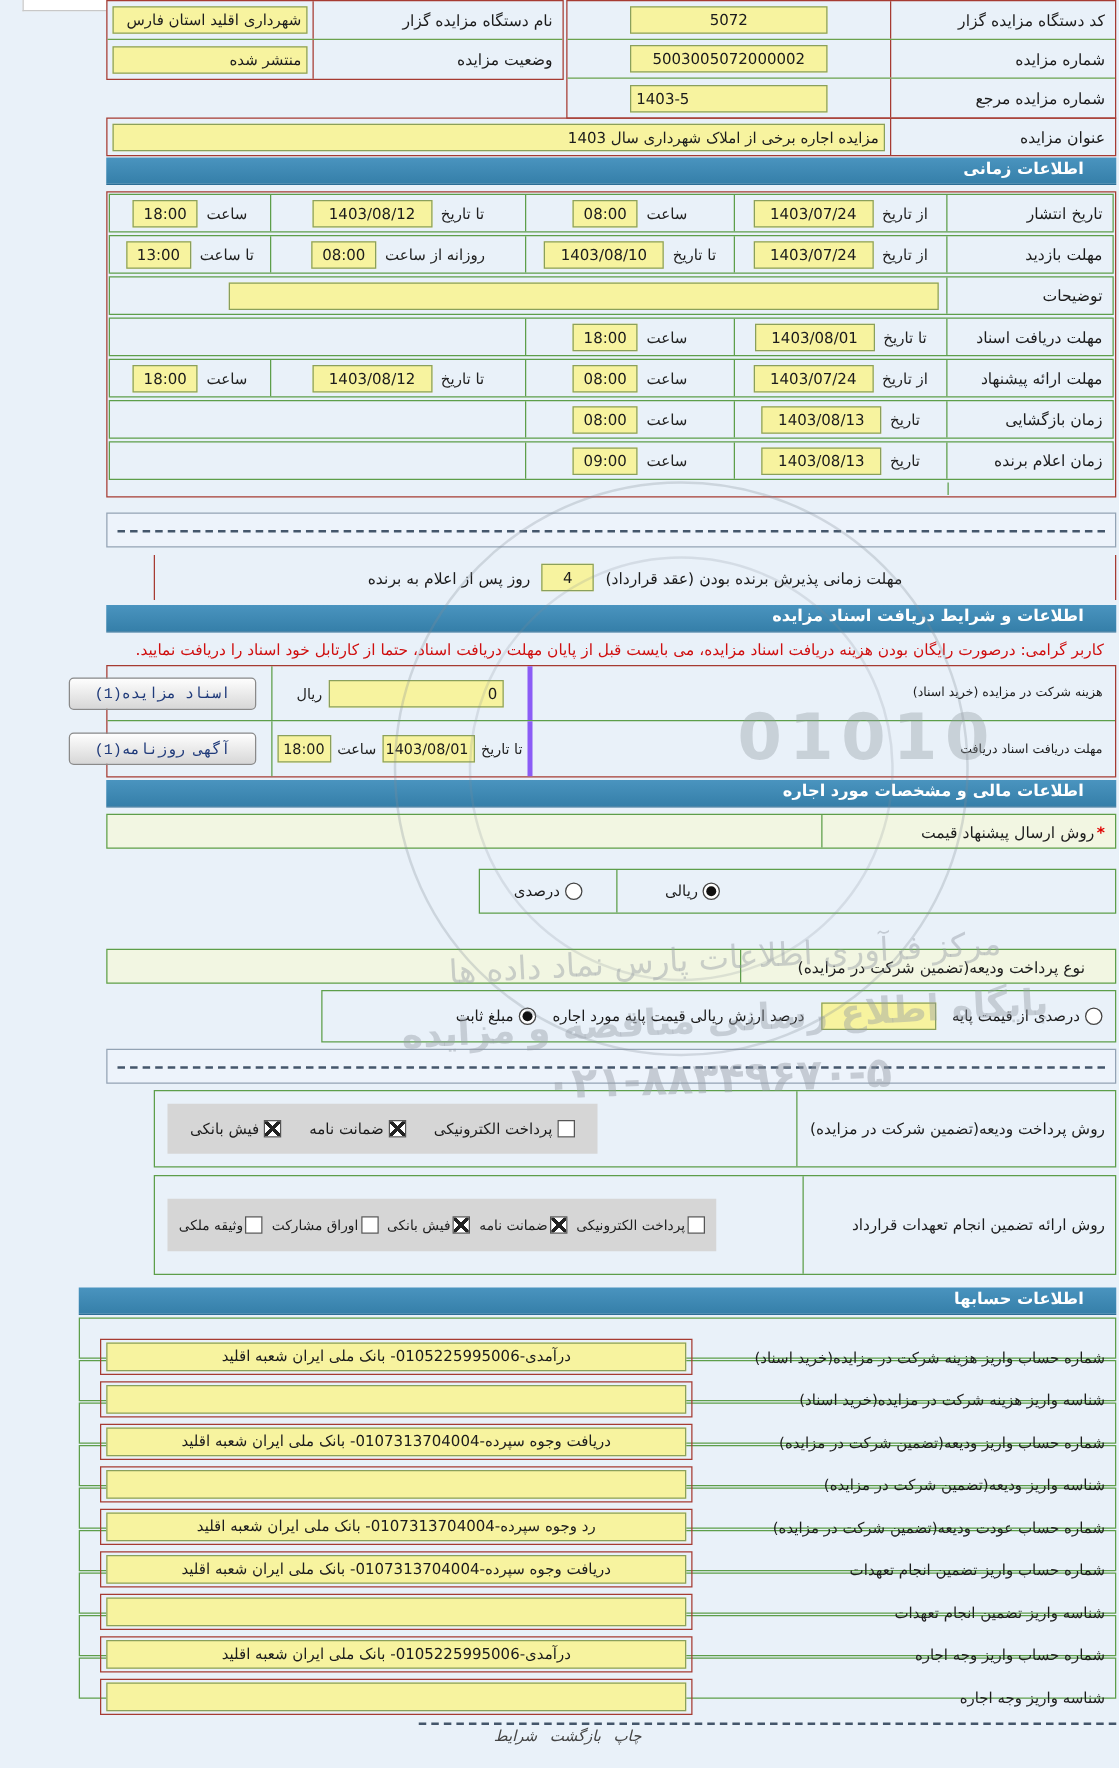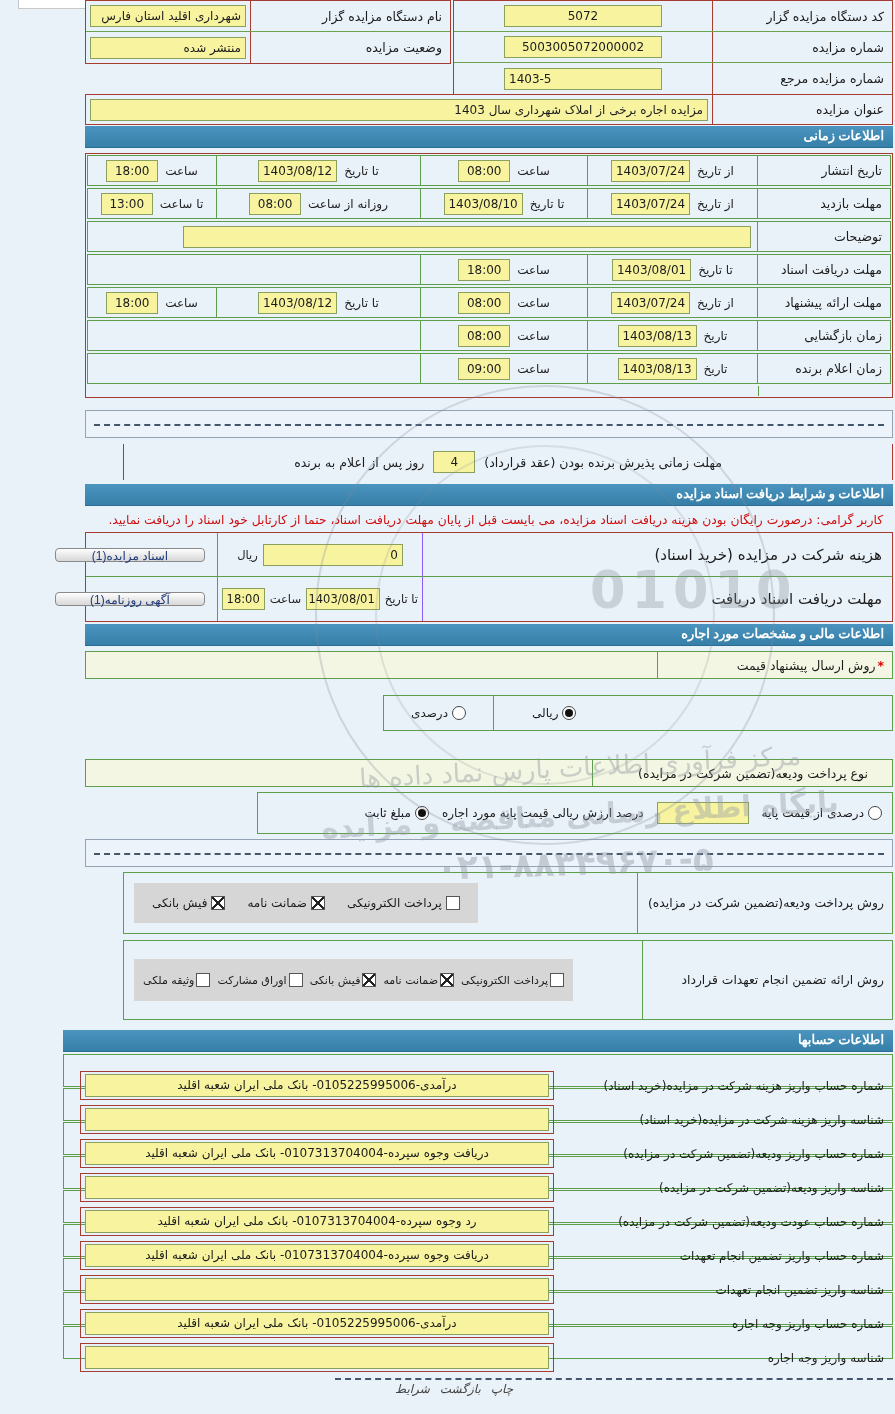--- a/index.html
+++ b/index.html
@@ -9,23 +9,23 @@
     background:#e9f1f9; direction: rtl; overflow: hidden;
     font-family: "DejaVu Sans", sans-serif; font-size: 12.5px; color:#1c1c1c;
   }
   .crop-box { position:absolute; top:0; left:18px; width:92px; height:9px; background:#ffffff; border:1px solid #c8c8c8; border-top:none; }
 
   
   .inp { display:inline-block; background:#f7f39f; border:1px solid #8aa05c; height:22px; line-height:20px;
          font-size:12px; padding:0 4px; overflow:hidden; white-space:nowrap; vertical-align:middle; }
   .ltr { direction:ltr; unicode-bidi:isolate; }
   .sec-h { height:22px; background:linear-gradient(#4a94bf,#357fa9); color:#fff; font-weight:bold;
-           font-size:13px; padding:2px 9px 0; border-bottom:1px solid #2b6d95; margin:0 2px 0 85px;font-family:Liberation Serif, serif; }
+           font-size:13px; padding:2px 26px 0; border-bottom:1px solid #2b6d95; margin:0 2px 0 85px; }
   .sub { font-size:12px; color:#222; white-space:nowrap; }
-  .btn { min-width:150px; height:14px; font-family:Liberation Sans, sans-serif; font-size:12px; color:#1f3a7a;
+  .btn { min-width:150px; height:26px; font-family:Liberation Mono, monospace; font-size:12px; color:#1f3a7a;
          background:linear-gradient(#fefefe,#d7d7d7); border:1px solid #8a8a8a; border-radius:4px; cursor:pointer; }
   .req { color:#e00000; font-weight:bold; margin-left:2px; }
 
   
   .top-wrap { position:relative; height:126px; margin:0 2px 0 85px; }
   .top-right { position:absolute; top:0; right:0; width:440px; border:1px solid #a63b32; background:#e9f1f9; }
   .top-right .row { display:grid; grid-template-columns:180px 1fr; height:31px; align-items:center; border-bottom:1px solid #6ba24e; }
   .top-right .row:last-child { border-bottom:none; }
   .top-left { position:absolute; top:0; left:0; width:366px; border:1px solid #a63b32; background:#e9f1f9; }
   .top-left .row { display:grid; grid-template-columns:200px 1fr; height:31px; align-items:center; border-bottom:1px solid #6ba24e; }
@@ -40,39 +40,39 @@
   .top-title .inp { width:100%; text-align:right; }
 
   
   .ttable { margin:5px 2px 0 85px; border:1px solid #a63b32; padding:1px; background:#e9f1f9; }
   .trow { display:grid; grid-template-columns:133px 170px 167px 204px 1fr; height:31px; border:1px solid #5d9e4a; margin-bottom:2px; background:#e9f1f9; }
   .trow:last-child { margin-bottom:0; }
   .tc { display:flex; align-items:center; border-left:1px solid #5d9e4a; }
   .tc:last-child { border-left:none; }
   .tc.lbl { padding:0 8px; font-size:12.5px; }
   .tc.grp { justify-content:center; gap:7px; }
-  .w-date { width:79px; text-align:center; }
+  .w-date { width:96px; text-align:center; }
   .w-time { width:52px; text-align:center; }
   .w-full { flex:1; margin:0 6px 0 95px; }
   .tfiller { height:10px; display:grid; grid-template-columns:133px 1fr; }
   .tfiller div:first-child { border-left:1px solid #5d9e4a; }
 
   .dash-box { margin:12px 2px 0 85px; height:28px; border:1px solid #93a3b4; background:#edf3fb; position:relative; }
   .dash-box::after { content:""; position:absolute; left:8px; right:8px; top:13px; border-top:2px dashed #44566b; }
 
   .accept-row { margin:6px 2px 0 123px; height:36px; border-left:1px solid #a63b32; border-right:1px solid #a63b32;
                 display:flex; align-items:center; justify-content:center; gap:9px; font-size:12.5px; }
   .accept-row .inp { width:42px; text-align:center; }
 
   .notice { margin:0 2px 0 85px; padding:7px 10px 5px; color:#cf0e0e; font-size:12.3px; }
 
   .fee-table { margin:0 2px 0 85px; border:1px solid #a63b32; }
   .frow { display:grid; grid-template-columns:470px 205px 1fr; height:44px; }
   .frow:first-child { border-bottom:1px solid #5d9e4a; }
-  .frow .flabel { display:flex; align-items:center; justify-content:flex-start; padding:0 10px; border-left:1px solid #8b5cf6; font-size:15px; }
+  .frow .flabel { display:flex; align-items:center; justify-content:flex-start; padding:0 10px; border-left:4px solid #8b5cf6; font-size:10px; }
   .frow .fmid { display:flex; align-items:center; justify-content:center; gap:5px; border-left:1px solid #5d9e4a; padding:0 4px; }
   .frow .fleft { display:flex; align-items:center; justify-content:space-between; padding:0 12px; }
   .fee-val { width:140px; text-align:right; }
   .d-sm { width:84px; text-align:center; font-size:11.5px; }
   .t-sm { width:48px; text-align:center; font-size:11.5px; }
   .fmid .sub { font-size:11.5px; }
 
   .pm-row { margin:5px 2px 0 85px; height:28px; border:1px solid #5d9e4a; background:#f2f6e2; display:grid; grid-template-columns:235px 1fr; align-items:center; }
   .pm-row .plabel { padding:0 8px; border-left:1px solid #5d9e4a; height:100%; display:flex; align-items:center; }
 

